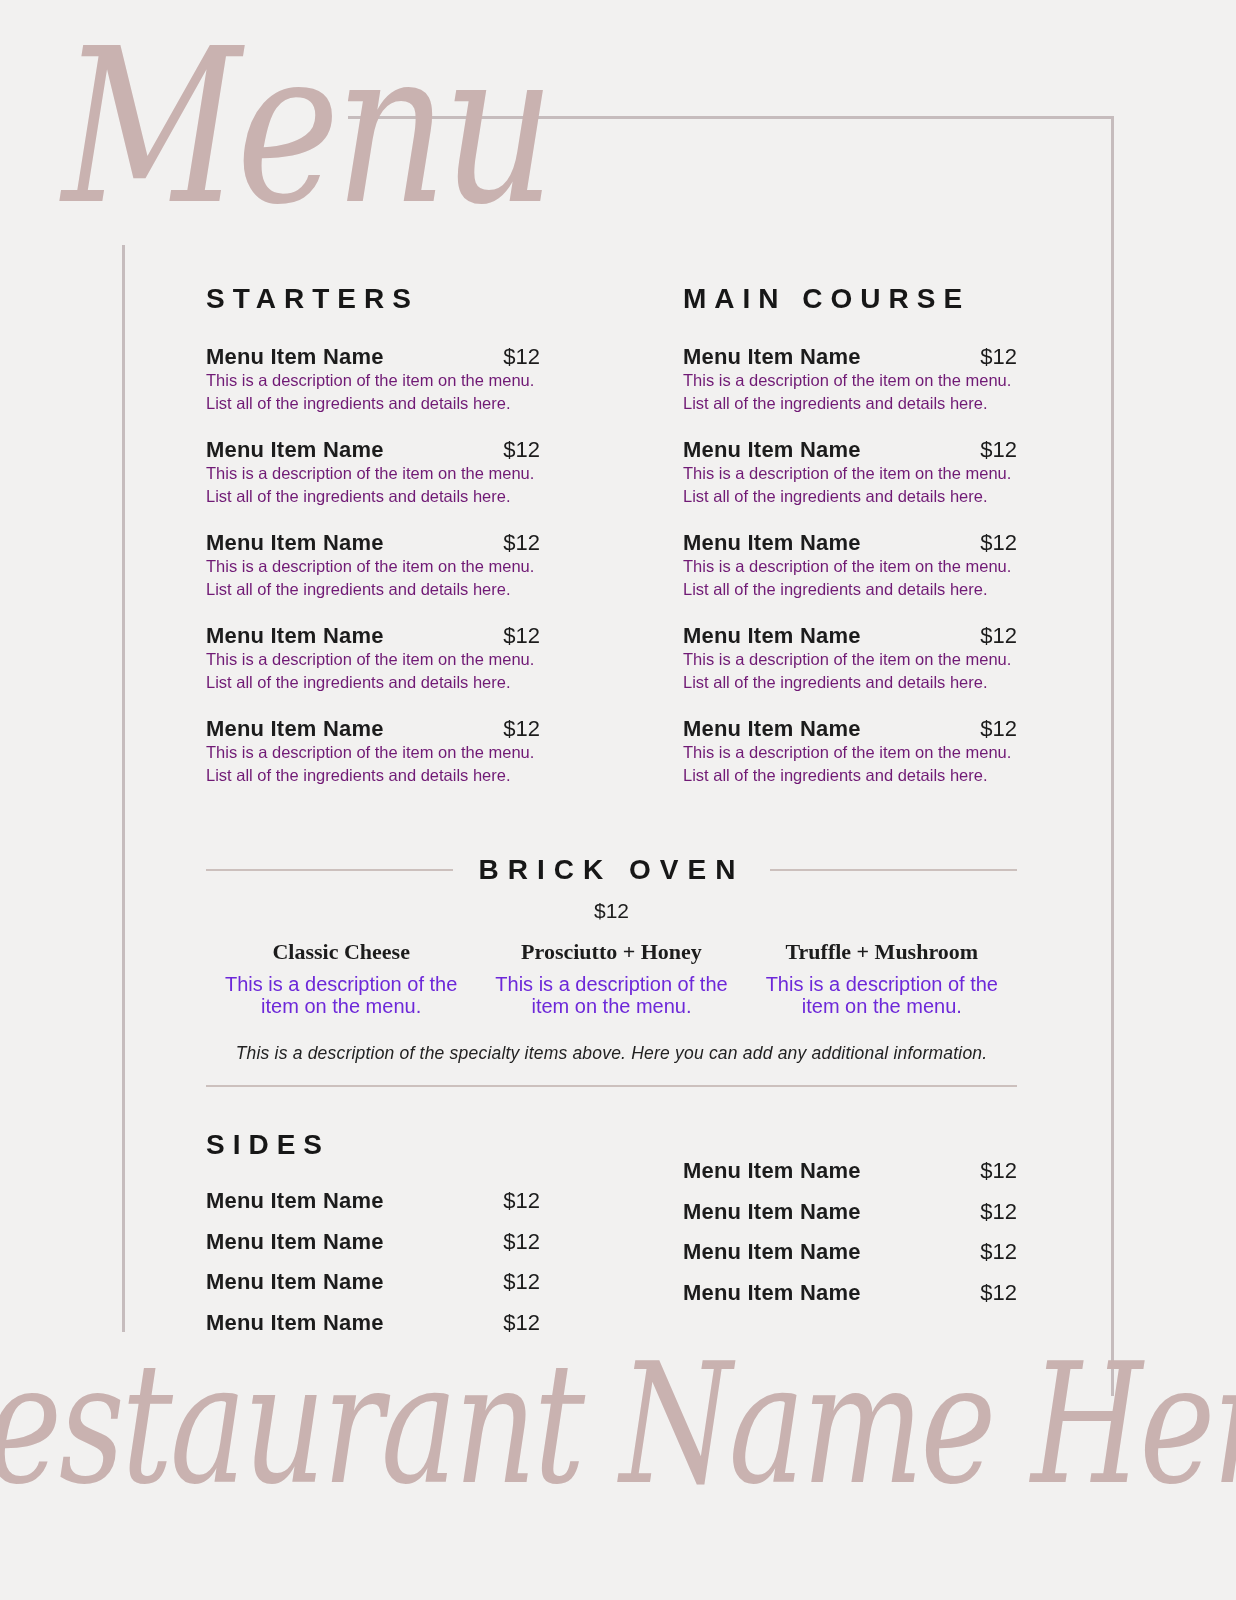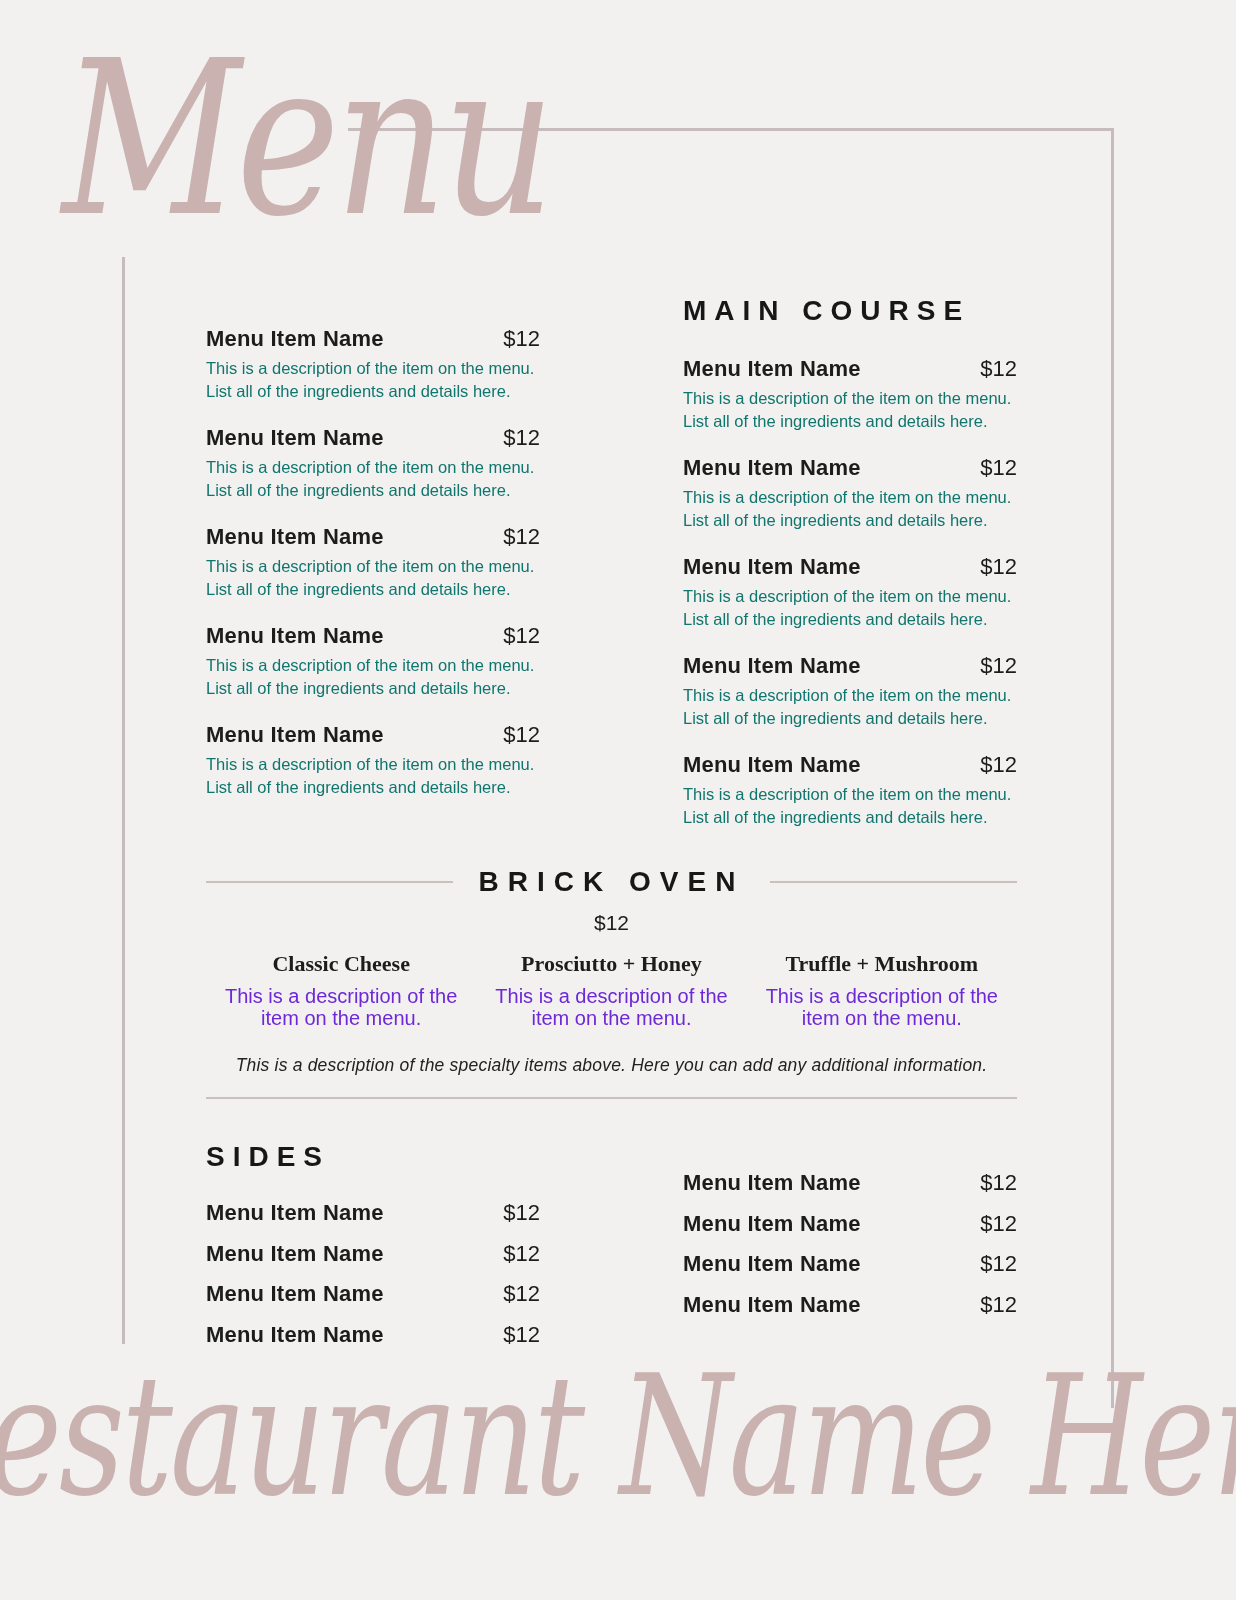--- a/index.html
+++ b/index.html
@@ -4,21 +4,21 @@
 <style>
   html, body { margin: 0; padding: 0; }
   body {
     width: 1236px; height: 1600px;
     background: #f2f1f0;
     font-family: "Liberation Sans", "DejaVu Sans", sans-serif;
     color: #1c1c1c;
     overflow: hidden;
     position: relative;
   }
-  .page { position: absolute; top: 12px; left: 0; width: 1236px; height: 1219px; }
+  .page { position: absolute; top: 0; left: 0; width: 1236px; height: 1219px; }
 
   
   .frame-line { position: absolute; background: #c6bcbd; }
   .frame-top   { left: 348px; top: 116px; width: 766px; height: 3px; }
   .frame-right { left: 1111px; top: 116px; width: 3px; height: 1280px; }
   .frame-left  { left: 122px;  top: 245px; width: 3px; height: 1087px; }
 
   
   .script {
     position: absolute;
@@ -59,21 +59,21 @@
   .col-maincourse { left: 683px; top: 284px; }
 
   .menu-item { margin-bottom: 23px; }
   .menu-item:first-of-type { margin-top: 31px; }
   .item-row {
     display: flex; justify-content: space-between; align-items: baseline;
     font-size: 22px; line-height: 24px;
   }
   .item-name { font-weight: bold; letter-spacing: 0.2px; }
   .item-price { font-weight: normal; }
-  .item-desc { margin-top: 6px; font-size: 16.5px; line-height: 23px; color: #0f766e; }
+  .item-desc { margin-top: 0; font-size: 16.5px; line-height: 23px; color: #701a75; }
 
   
   .brick-oven { position: absolute; left: 206px; top: 856px; width: 811px; text-align: center; }
   .bo-heading-row { display: flex; align-items: center; text-align: right; }
   .bo-rule { flex: 1; height: 2px; background: #ccc0bd; }
   .bo-heading { margin: 0 26px; font-size: 28px; font-weight: bold; letter-spacing: 9px; line-height: 28px; color: #171717; }
   .bo-price { margin-top: 16px; font-size: 21px; line-height: 22px; }
   .bo-columns { display: flex; margin-top: 18px; }
   .bo-col { flex: 1; padding: 0 10px; }
   .bo-name { font-size: 22px; font-weight: bold; line-height: 24px; font-family: Liberation Serif, serif; }
@@ -97,20 +97,21 @@
 <div class="page">
 
   <div class="frame-line frame-top"></div>
   <div class="frame-line frame-right"></div>
   <div class="frame-line frame-left"></div>
 
   <div class="script menu-script">Menu</div>
   <div class="script restaurant-script">Restaurant Name Here</div>
 
   <section class="col col-starters">
+    <h2 class="section-heading">STARTERS</h2>
 
     <div class="menu-item">
       <div class="item-row">
         <span class="item-name">Menu Item Name</span>
         <span class="item-price">$12</span>
       </div>
       <div class="item-desc">
         <div>This is a description of the item on the menu.</div>
         <div>List all of the ingredients and details here.</div>
       </div>

